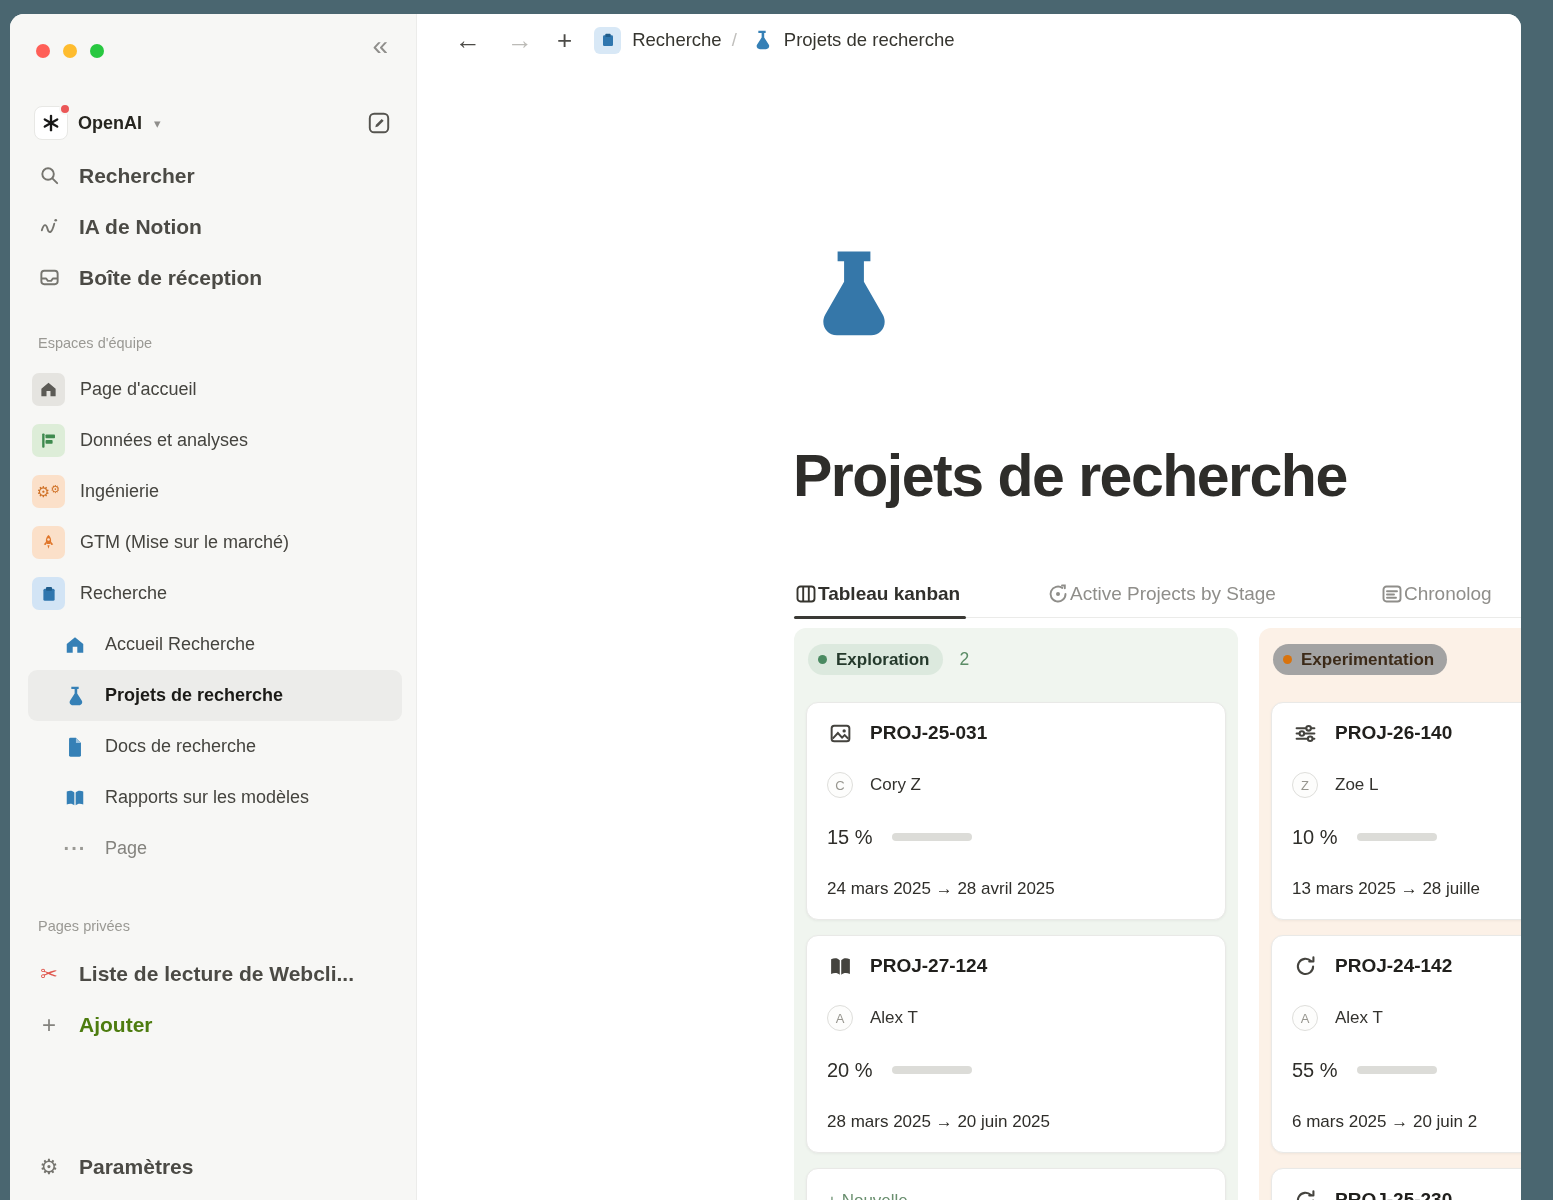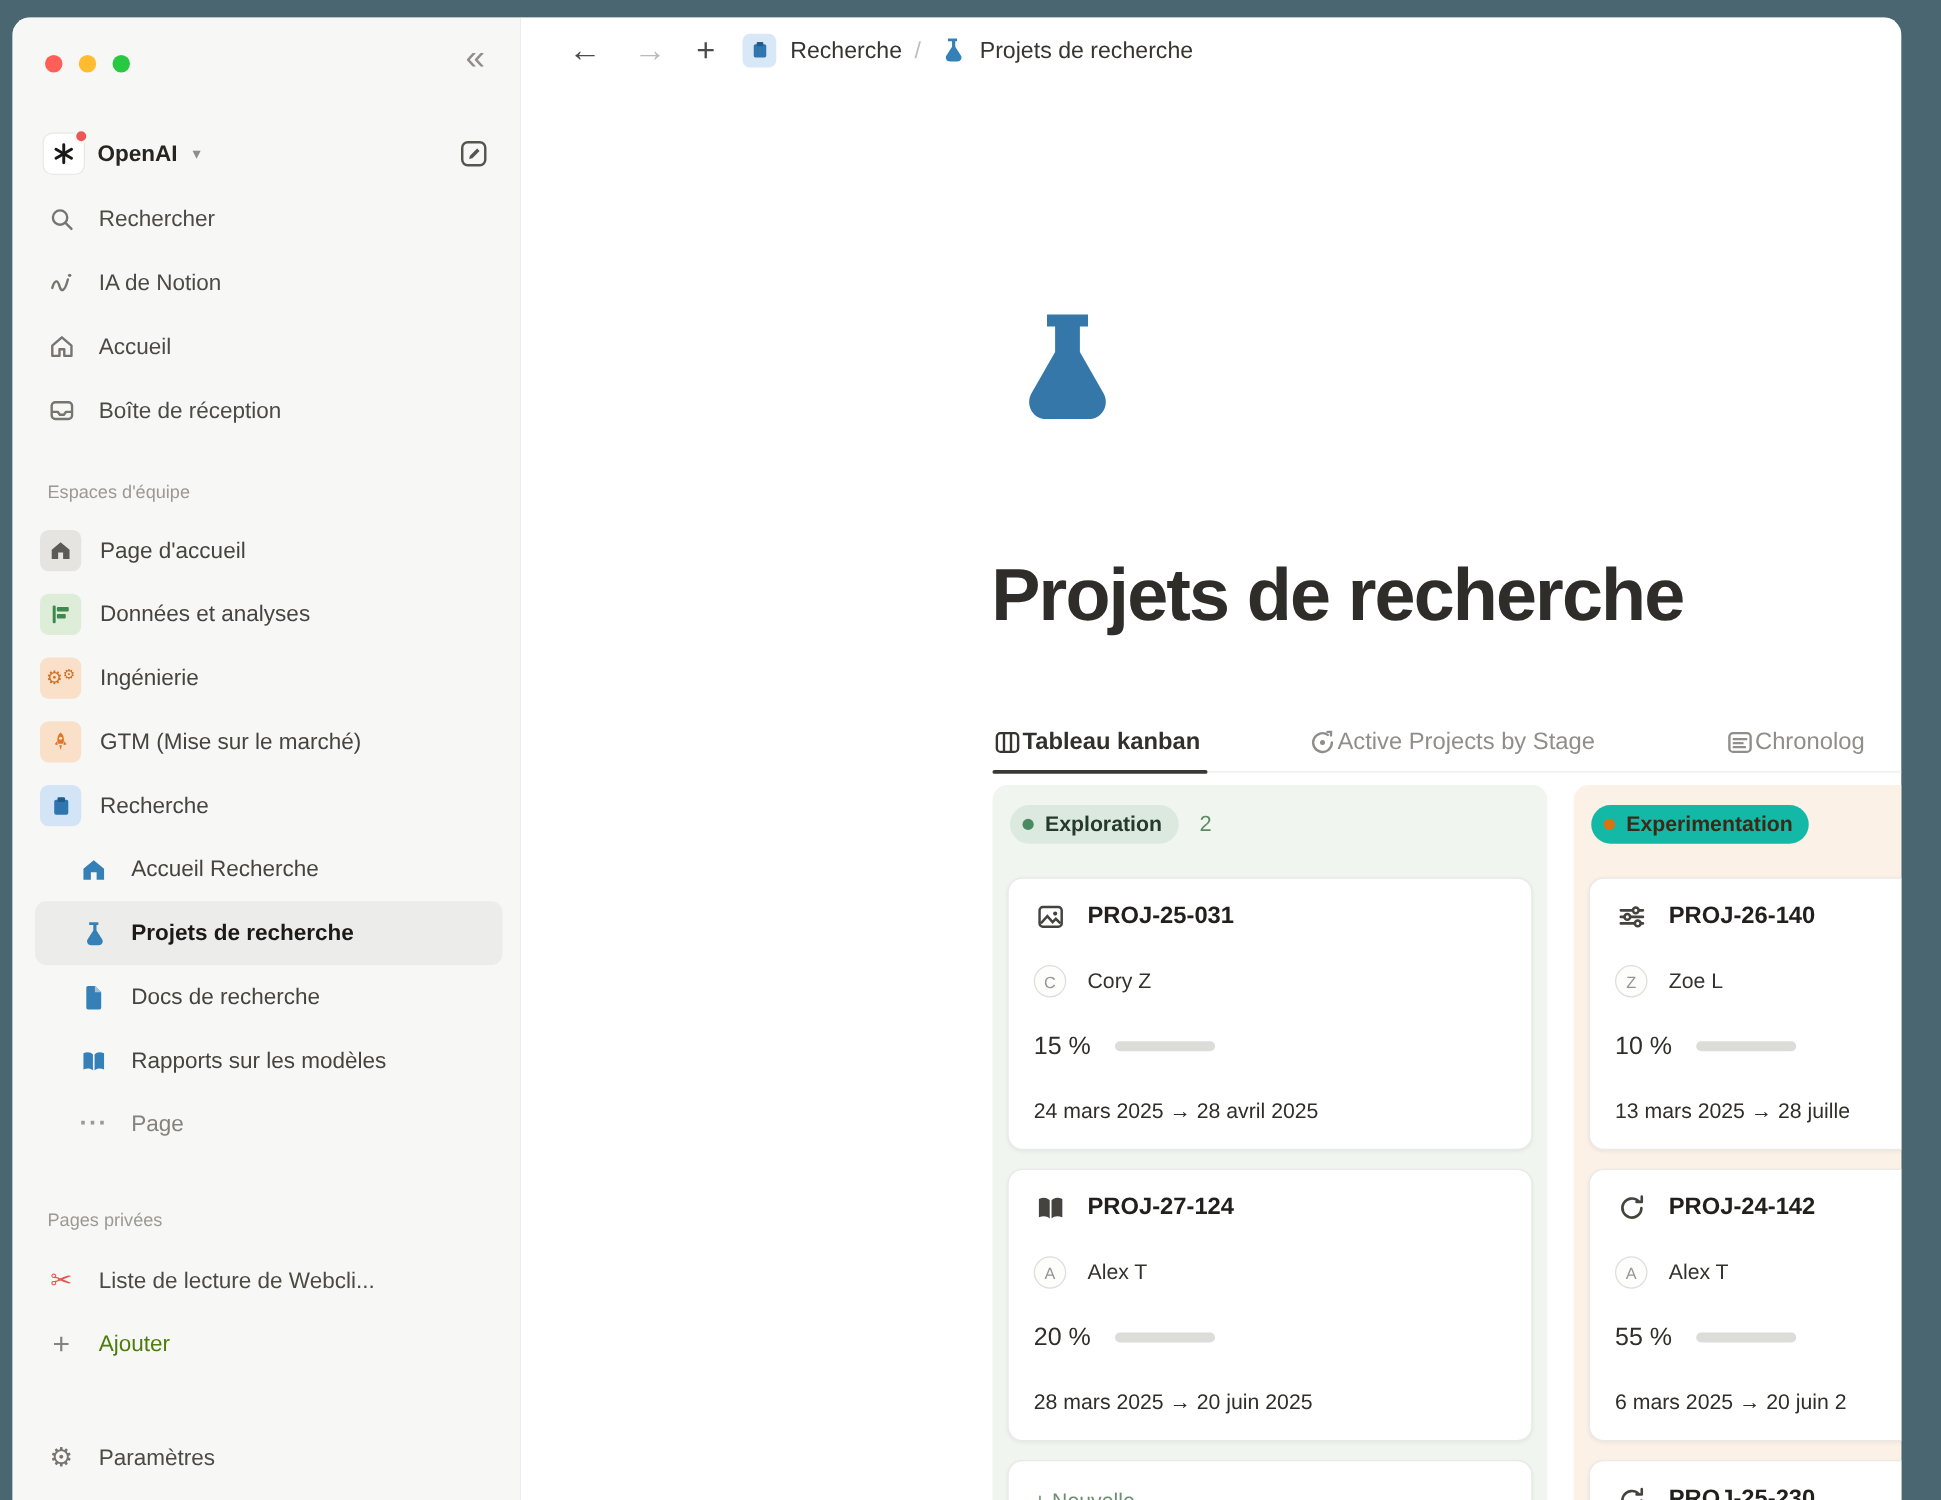--- a/index.html
+++ b/index.html
@@ -15,21 +15,21 @@
   .collapse{position:absolute;right:28px;top:18px;font-size:28px;color:#8f8e8b;line-height:1;cursor:pointer;}
   .ws-row{position:absolute;left:24px;top:76px;right:24px;display:flex;align-items:center;gap:10px;margin-top:16px;}
   .ws-logo{width:34px;height:34px;border-radius:8px;background:#fff;border:1px solid #e8e8e5;
     display:flex;align-items:center;justify-content:center;position:relative;flex:0 0 auto;}
   .ws-dot{position:absolute;right:-4px;top:-4px;width:12px;height:12px;border-radius:50%;background:#eb5757;border:2px solid #f7f7f5;}
   .ws-name{font-size:18px;font-weight:700;color:#26251f;}
   .ws-chev{color:#8f8e8b;font-size:13px;margin-left:2px;}
   .compose{margin-left:auto;width:26px;height:26px;color:#55544f;cursor:pointer;}
   .side-col{position:absolute;left:0;right:0;top:136px;}
   .srow{display:flex;align-items:center;height:51px;padding-left:26px;gap:17px;cursor:pointer;}
-  .srow .lbl{font-size:18px;color:#4b4a45;font-weight:400;}
+  .srow .lbl{font-size:21px;color:#4b4a45;font-weight:700;}
   .gicon{width:26px;height:26px;display:flex;align-items:center;justify-content:center;color:#76756f;flex:0 0 auto;}
   .sec-hdr{padding-left:28px;font-size:14.5px;color:#9a9994;font-weight:500;}
   .trow{display:flex;align-items:center;height:51px;padding-left:22px;gap:15px;cursor:pointer;}
   .tile{width:33px;height:33px;border-radius:7px;display:flex;align-items:center;justify-content:center;flex:0 0 auto;}
   .trow .lbl{font-size:18px;color:#45443f;font-weight:500;}
   .subrow{display:flex;align-items:center;height:51px;margin:0 14px 0 18px;padding-left:34px;gap:17px;border-radius:9px;cursor:pointer;}
   .subrow .lbl{font-size:18px;color:#45443f;font-weight:500;}
   .subrow.sel{background:#ececea;}
   .subrow.sel .lbl{color:#1b1a17;font-weight:700;}
   .blue{color:#3580b6;}
@@ -55,21 +55,21 @@
   .ticon{color:#8f8e8a;display:flex;}
   .tab.active .ticon{color:#37352f;}
 
   .board{position:absolute;left:377px;top:614px;display:flex;gap:21px;}
   .col{width:444px;border-radius:12px;padding:16px 12px 12px 12px;height:640px;}
   .col.green{background:#f0f5ef;}
   .col.orange{background:#fcf1e7;}
   .col-hdr{display:flex;align-items:center;margin:0 0 27px 2px;}
   .pill{display:inline-flex;align-items:center;gap:9px;height:31px;padding:0 13px 0 10px;border-radius:16px;font-size:17px;font-weight:600;cursor:pointer;}
   .pill.green{background:#dce9de;color:#253a2c;}
-  .pill.orange{background:#14b8a6;color:#3c2a18;}
+  .pill.orange{background:#a3a3a3;color:#3c2a18;}
   .pdot{width:9px;height:9px;border-radius:50%;}
   .pdot.green{background:#4a8a61;}
   .pdot.orange{background:#d9730d;}
   .col-count{margin-left:17px;font-size:17.5px;color:#5b8c66;font-weight:500;}
 
   .card{width:420px;height:218px;background:#fff;border:1px solid #e9e9e7;border-radius:12px;
     box-shadow:0 1px 3px rgba(0,0,0,.05);margin-bottom:15px;padding:16px 20px;
     display:flex;flex-direction:column;justify-content:space-between;cursor:pointer;}
   .crow{display:flex;align-items:center;height:28px;gap:17px;}
   .cicon{width:26px;height:26px;color:#44433e;display:flex;align-items:center;justify-content:center;flex:0 0 auto;}
@@ -134,28 +134,20 @@
           <svg width="23" height="23" viewBox="0 0 24 24" fill="none" stroke="#76756f" stroke-width="2" stroke-linecap="round">
               <path d="M4 16c2-7 4.5-7 6-1.5S14.5 19 17 9"></path>
               <circle cx="18.5" cy="5.5" r="1.4" fill="#76756f" stroke="none"></circle>
             </svg>
           </span>
         <span class="lbl">IA de Notion</span>
       </div>
       <div class="srow">
         <span class="gicon">
           <svg width="23" height="23" viewBox="0 0 24 24" fill="none" stroke="#76756f" stroke-width="2" stroke-linejoin="round">
-              <path d="M4 11l8-7 8 7v8.5H14V14h-4v5.5H4z"></path>
-            </svg>
-          </span>
-        <span class="lbl">Accueil</span>
-      </div>
-      <div class="srow">
-        <span class="gicon">
-          <svg width="23" height="23" viewBox="0 0 24 24" fill="none" stroke="#76756f" stroke-width="2" stroke-linejoin="round">
               <rect x="3.5" y="5" width="17" height="14" rx="3"></rect>
               <path d="M3.5 13h5l1.8 2.5h3.4L15.5 13h5"></path>
             </svg>
           </span>
         <span class="lbl">Boîte de réception</span>
       </div>
 
       <div class="sec-hdr" style="margin-top:32px;">Espaces d'équipe</div>
 
       <div class="trow" style="margin-top:13px;">

